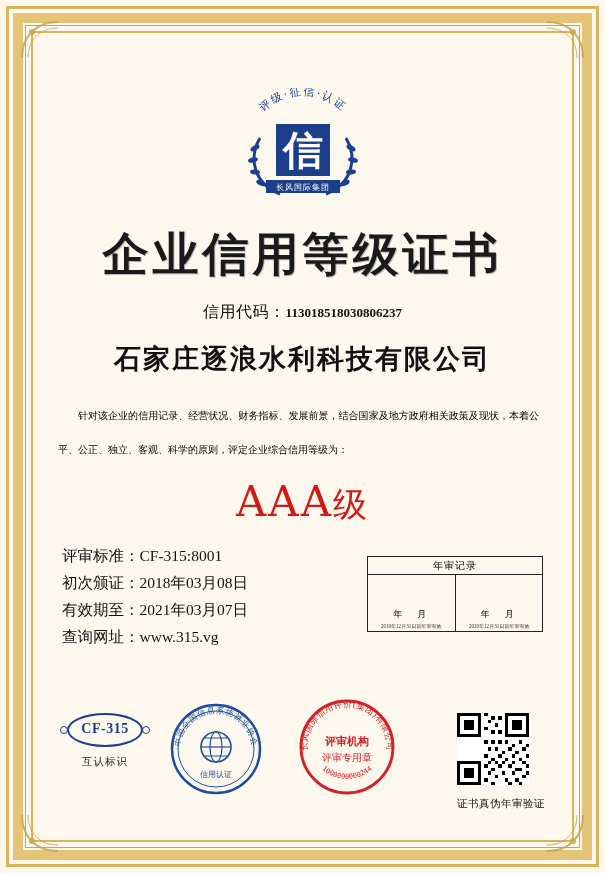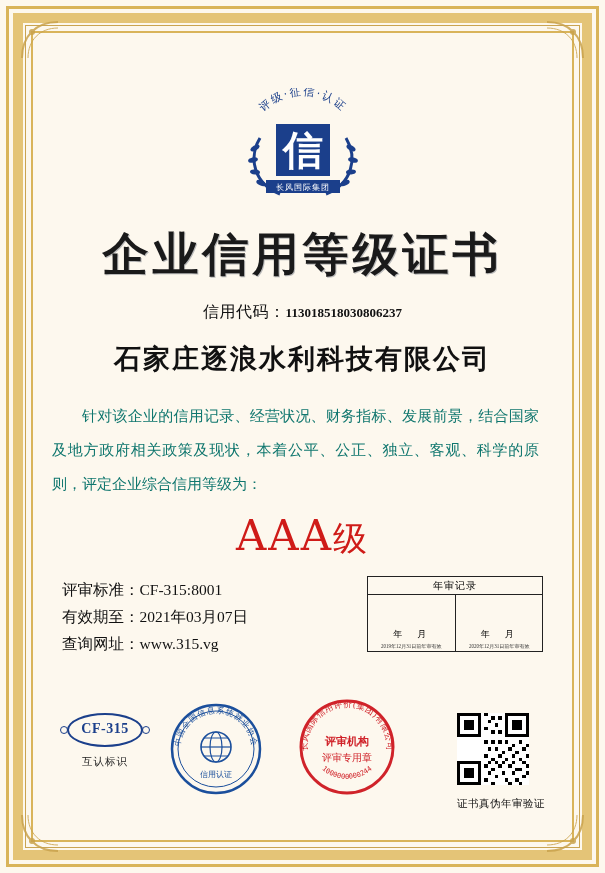--- a/index.html
+++ b/index.html
@@ -115,24 +115,24 @@
   .company-name {
     text-align: center;
     margin-top: 18px;
     font-size: 27px;
     font-weight: bold;
     color: #111;
     letter-spacing: 2px;
   }
 
   .body-text {
-    margin: 22px 26px 0 12px;
-    font-size: 15px;
+    margin: 22px 26px 0 18px;
+    font-size: 10px;
     line-height: 34px;
-    color: #0f766e;
+    color: #000000;
     text-align: justify;
     text-indent: 2em;
   }
 
   .grade {
     text-align: center;
     margin-top: 10px;
     color: #cf1b18;
     font-weight: normal;
     font-size: 42px;
@@ -152,21 +152,21 @@
   .details-left {
     flex: 1 1 auto;
     font-size: 15.5px;
     line-height: 27px;
     color: #111;
   }
   .details-left div { white-space: nowrap; }
 
   .review-box {
     width: 176px;
-    margin-top: 0;
+    margin-top: 14px;
     border: 1px solid #222;
     box-sizing: border-box;
   }
   .review-title {
     font-size: 10px;
     text-align: center;
     border-bottom: 1px solid #222;
     padding: 2px 0 1px 0;
     letter-spacing: 1px;
   }
@@ -320,20 +320,21 @@
 
     <div class="body-text">针对该企业的信用记录、经营状况、财务指标、发展前景，结合国家及地方政府相关政策及现状，本着公平、公正、独立、客观、科学的原则，评定企业综合信用等级为：</div>
 
     <div class="grade">
       <span>AAA</span><span class="grade-suffix">级</span>
     </div>
 
     <div class="details-row">
       <div class="details-left">
         <div>评审标准：CF-315:8001</div>
+        <div>初次颁证：2018年03月08日</div>
         <div>有效期至：2021年03月07日</div>
         <div>查询网址：www.315.vg</div>
       </div>
       <div class="review-box">
         <div class="review-title">年审记录</div>
         <div class="review-cells">
           <div class="review-cell">
             <div class="review-ym">年　月</div>
             <div class="review-note">2019年12月31日前年审有效</div>
           </div>

